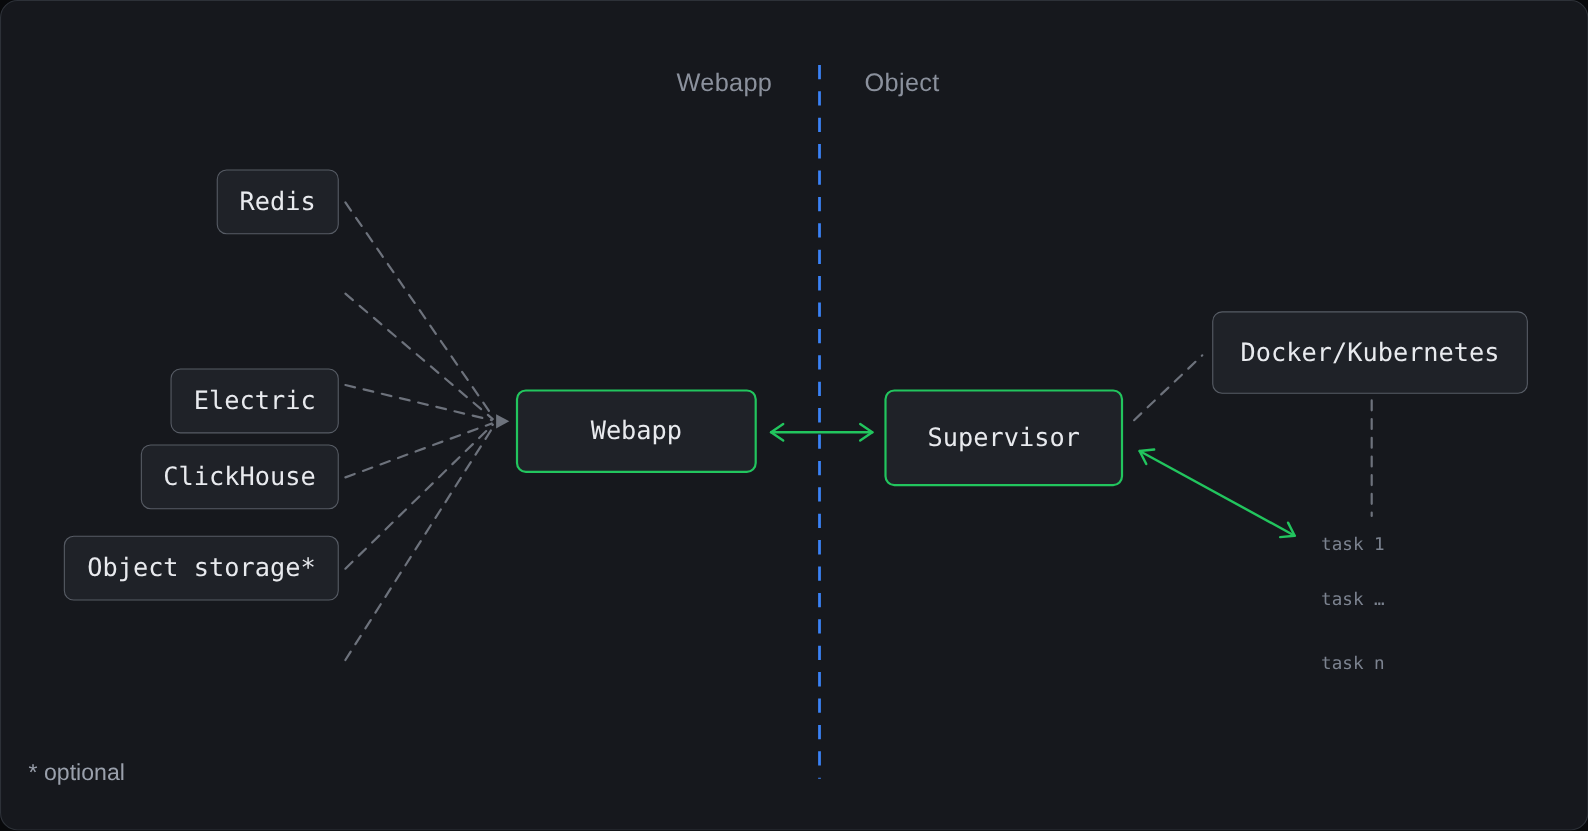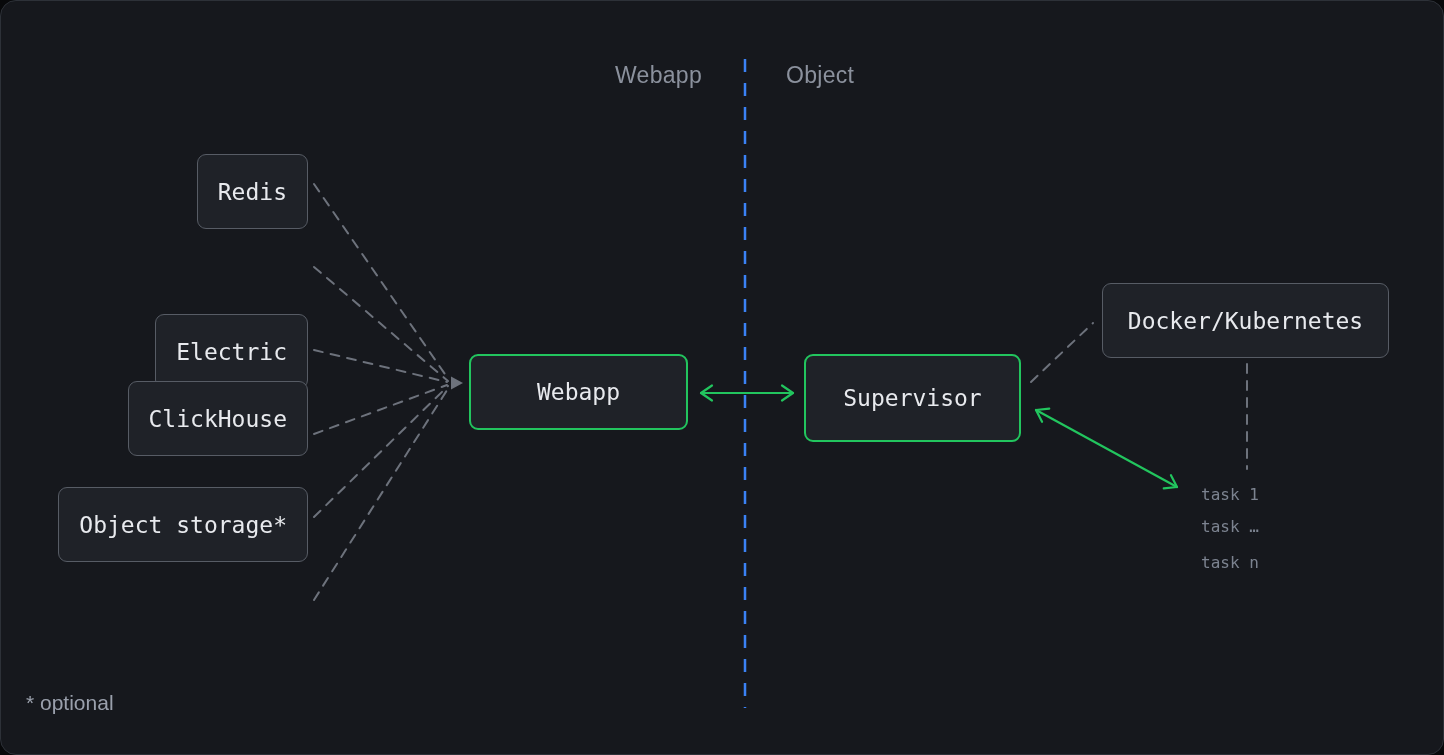--- a/index.html
+++ b/index.html
@@ -71,21 +71,21 @@
     background: var(--node_bg);
     border: 1.5px solid var(--node_border);
     border-radius: 9px;
     font-family: "DejaVu Sans Mono", monospace;
     font-size: 23px;
     color: var(--node_text);
     white-space: nowrap;
   }
   .dep-node {
     right: 1135px;
-    height: 75px;
+    height: 59px;
     padding: 0 20px;
   }
   .main-node {
     border: 2px solid var(--accent_green);
   }
   .lane-label {
     position: absolute;
     top: 61px;
     font-size: 23px;
     color: var(--lane_label_text);
@@ -135,27 +135,27 @@
 
     <line class="edge" x1="1246" y1="363" x2="1246" y2="468"></line>
 
     <line class="green-edge" x1="1035" y1="409" x2="1176" y2="486" marker-start="url(#arrowGreen)" marker-end="url(#arrowGreen)"></line>
   </svg>
 
   <div class="lane-label" style="left:614px;">Webapp</div>
   <div class="lane-label" style="left:785px;">Object</div>
 
   <div class="node dep-node" style="top:153px;">Redis</div>
-  <div class="node dep-node" style="top:313px;">Electric</div>
-  <div class="node dep-node" style="top:380px;text-align:center;">ClickHouse</div>
+  <div class="node dep-node" style="top:334px;">Electric</div>
+  <div class="node dep-node" style="top:403px;text-align:center;">ClickHouse</div>
   <div class="node dep-node" style="top:486px;">Object storage*</div>
 
   <div class="node main-node" style="left:468px; top:353px; width:219px; height:76px;">Webapp</div>
   <div class="node main-node" style="left:803px; top:353px; width:217px; height:88px;">Supervisor</div>
   <div class="node" style="left:1101px; top:282px; width:287px; height:75px;">Docker/Kubernetes</div>
 
   <div class="task-line" style="top:484px;">task 1</div>
-  <div class="task-line" style="top:516px;">task …</div>
-  <div class="task-line" style="top:552px;">task n</div>
+  <div class="task-line" style="top:534px;">task …</div>
+  <div class="task-line" style="top:592px;">task n</div>
 
   <div class="footnote">* optional</div>
 
 </div>
 
 </body></html>

